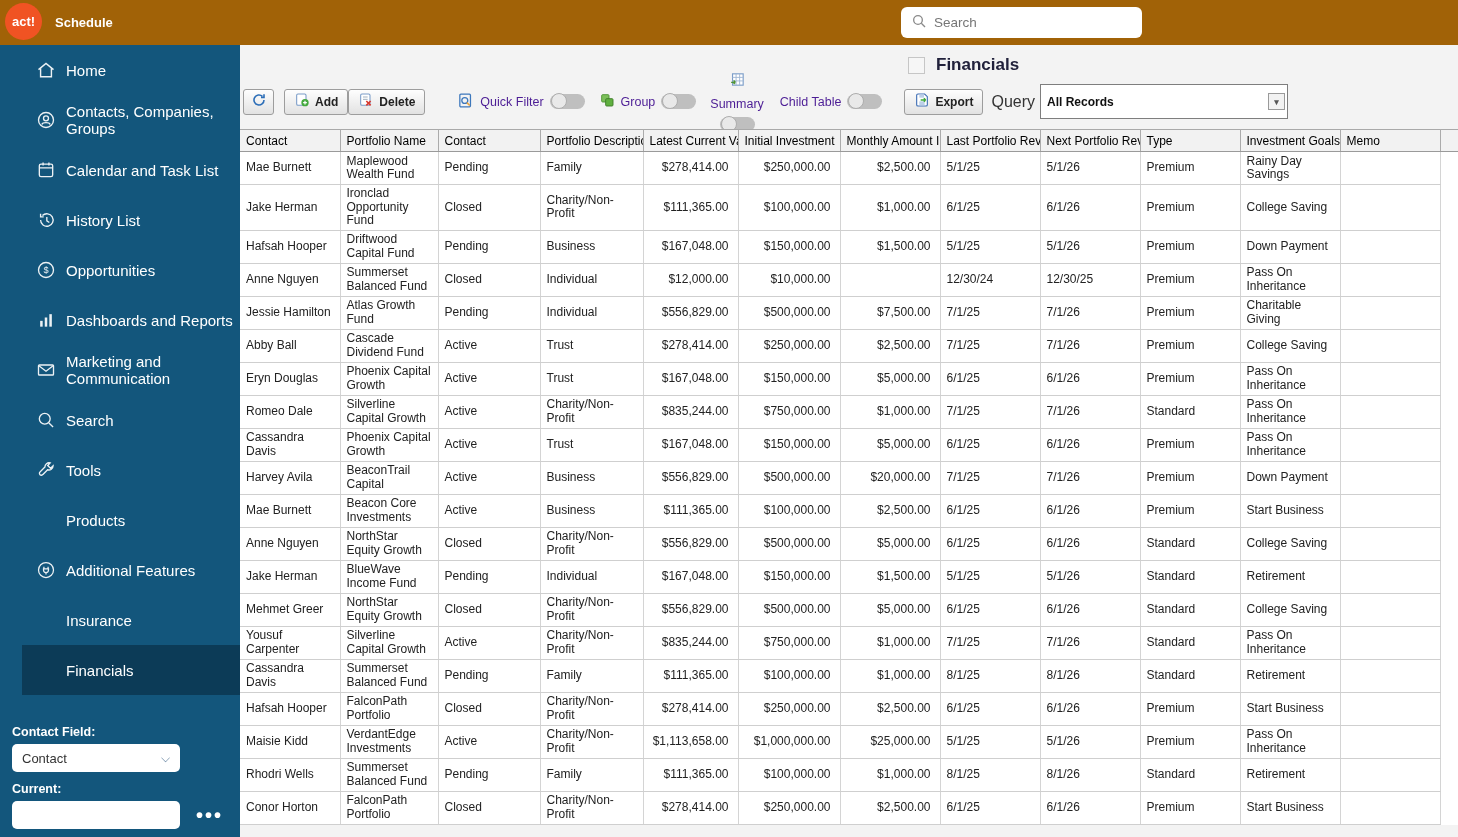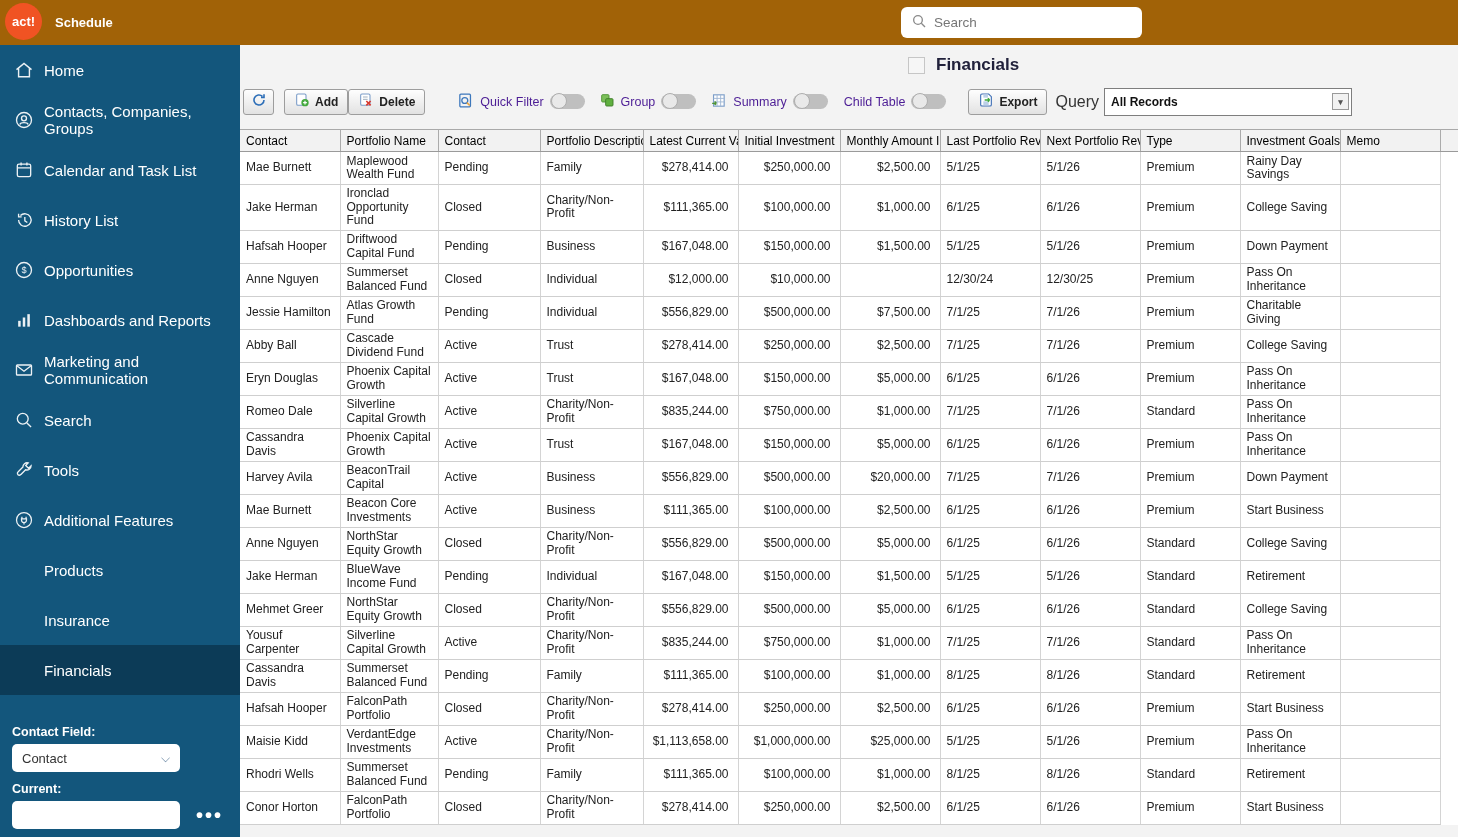--- a/index.html
+++ b/index.html
@@ -11,21 +11,21 @@
   .logo { position:absolute; left:5px; top:3px; width:37px; height:37px; border-radius:50%; background:#F05323; color:#fff;
           font-weight:bold; font-size:13px; display:flex; align-items:center; justify-content:center; cursor:pointer; }
   .menu { display:flex; gap:26px; margin-left:55px;flex-direction:column; }
   .menu-item { color:#fff; font-size:13px; font-weight:600; cursor:pointer; white-space:nowrap; }
   .searchbox { position:absolute; left:901px; top:7px; width:241px; height:31px; background:#fff; border-radius:6px;
                display:flex; align-items:center; padding-left:10px; gap:7px; }
   .searchbox input { border:none; outline:none; font-size:13.5px; color:#444; width:190px; font-family:"Liberation Sans",sans-serif; }
   .searchbox input::placeholder { color:#767676; }
 
   
-  .sidebar { position:absolute; left:0; top:45px; width:240px; height:792px; background:#13567C; }
+  .sidebar { position:absolute; left:0; top:45px; width:240px; height:792px; background:#13567C;padding-left:22px; }
   .side-item { height:50px; display:flex; align-items:center; padding-left:14px; gap:10px; color:#fff; font-size:15px; cursor:pointer; }
   .side-item .sicon { width:20px; height:20px; flex:0 0 20px; display:flex; align-items:center; justify-content:center; opacity:.92; }
   .side-item.sub { padding-left:44px; }
   .side-item.selected { background:#0C3B57; }
   .side-filter { position:absolute; left:12px; top:680px; width:216px; }
   .side-filter .flabel { display:block; color:#fff; font-size:12.5px; font-weight:bold; margin-bottom:5px; }
   .fselect { width:168px; height:28px; background:#fff; border-radius:5px; display:flex; align-items:center;
              justify-content:space-between; padding:0 10px; font-size:13px; color:#333; cursor:pointer; margin-bottom:10px; }
   .fselect .chev { color:#5a7a99; font-size:12px; }
   .frow { display:flex; align-items:center; gap:16px; }
@@ -40,21 +40,21 @@
 
   .toolbar { position:absolute; left:3px; top:43px; height:27px; display:flex; align-items:center; }
   .tbtn { height:26px; border:1px solid #9D9D9D; border-radius:3px; background:linear-gradient(#FEFEFE,#E2E2E2);
           display:flex; align-items:center; justify-content:center; gap:5px; font-size:12px; font-weight:bold; color:#222;
           cursor:pointer; padding:0 9px; }
   .tbtn.icon-only { width:31px; padding:0; }
   .tgl-group { display:flex; align-items:center; gap:6px; font-size:12.5px; color:#4c1d95; }
   .toggle { width:35px; height:15px; border-radius:8px; background:#BFBFBF; position:relative; cursor:pointer; }
   .toggle .knob { position:absolute; left:1px; top:-1px; width:16px; height:16px; border-radius:50%; background:#E9E9E9; border:1px solid #ADADAD; }
   .qlabel { font-size:16px; color:#333; margin:0 5px 0 8px; }
-  .qselect { width:248px; height:28px; background:#fff; border:1px solid #7E7E7E; display:flex; align-items:center;
+  .qselect { width:248px; height:35px; background:#fff; border:1px solid #7E7E7E; display:flex; align-items:center;
              justify-content:space-between; padding-left:6px; font-size:12px; font-weight:bold; color:#111; cursor:pointer; }
   .qselect .dd { width:17px; height:17px; margin-right:2px; border:1px solid #9a9a9a; background:#F2F2F2; color:#555;
                  font-size:9px; display:flex; align-items:center; justify-content:center; }
 
   
   .gridwrap { position:absolute; left:0; top:84px; width:1218px; }
   table { border-collapse:collapse; table-layout:fixed; width:1218px; background:#fff; border-top:1px solid #A9A9A9; }
   th { height:22px; background:#F2F2F2; border-right:1px solid #ABABAB; border-bottom:1px solid #9A9A9A;
        font-size:12px; font-weight:normal; color:#000; text-align:left; padding-left:6px; white-space:nowrap; overflow:hidden; cursor:pointer; }
   th.filler { border-right:none; cursor:default; }
@@ -174,31 +174,31 @@
       <span>Search</span>
     </div>
     <div class="side-item">
       <span class="sicon">
           <svg width="20" height="20" viewBox="0 0 24 24" fill="none" stroke="#fff" stroke-width="1.6">
             <path d="M20.5 7 a5 5 0 0 1 -6.6 4.7 L8.3 17.3 a2.3 2.3 0 1 1 -3.2 -3.2 L10.7 8.5 A5 5 0 0 1 17 3.5 L14 6.5 L17.5 10 L20.5 7 Z"></path>
           </svg>
         </span>
       <span>Tools</span>
     </div>
+    <div class="side-item sub">
+      <span>Products</span>
+    </div>
     <div class="side-item">
       <span class="sicon">
           <svg width="20" height="20" viewBox="0 0 24 24" fill="none" stroke="#fff" stroke-width="1.5">
             <circle cx="12" cy="12" r="9"></circle>
             <path d="M9.5 8 V10.5 M14.5 8 V10.5 M9 10.5 h6 v1.5 a3 3 0 0 1 -6 0 Z M12 15 V17.5"></path>
           </svg>
         </span>
       <span>Additional Features</span>
-    </div>
-    <div class="side-item sub">
-      <span>Products</span>
     </div>
     <div class="side-item sub">
       <span>Insurance</span>
     </div>
     <div class="side-item sub selected">
       <span>Financials</span>
     </div>
 
     <div class="side-filter">
       <span class="flabel">Contact Field:</span>
@@ -258,21 +258,21 @@
       <div class="tgl-group" style="margin-left:14px;">
         <span><svg width="16" height="16" viewBox="0 0 24 24">
               <rect x="4" y="4" width="11" height="11" rx="1.5" fill="#7CC05A" stroke="#4E9334" stroke-width="1.4"></rect>
               <rect x="10" y="10" width="11" height="11" rx="1.5" fill="#5FAF3F" stroke="#3F7E2A" stroke-width="1.4"></rect>
             </svg></span>
         <span>Group</span>
         <div class="toggle">
             <div class="knob"></div>
           </div>
       </div>
-      <div class="tgl-group" style="margin-left:14px;">
+      <div class="tgl-group" style="margin-left:14px;flex-direction:column;">
         <span><svg width="17" height="17" viewBox="0 0 24 24" fill="none">
               <rect x="5" y="4" width="15" height="16" stroke="#7A9CC8" stroke-width="1.6" fill="#fff"></rect>
               <path d="M5 9 H20 M5 14 H20 M10 4 V20 M15 4 V20" stroke="#9FB6D3" stroke-width="1.3"></path>
               <path d="M3 16 L9 16 M9 16 L6.5 13.5 M9 16 L6.5 18.5" stroke="#4E9334" stroke-width="2"></path>
             </svg></span>
         <span>Summary</span>
         <div class="toggle">
             <div class="knob"></div>
           </div>
       </div>

